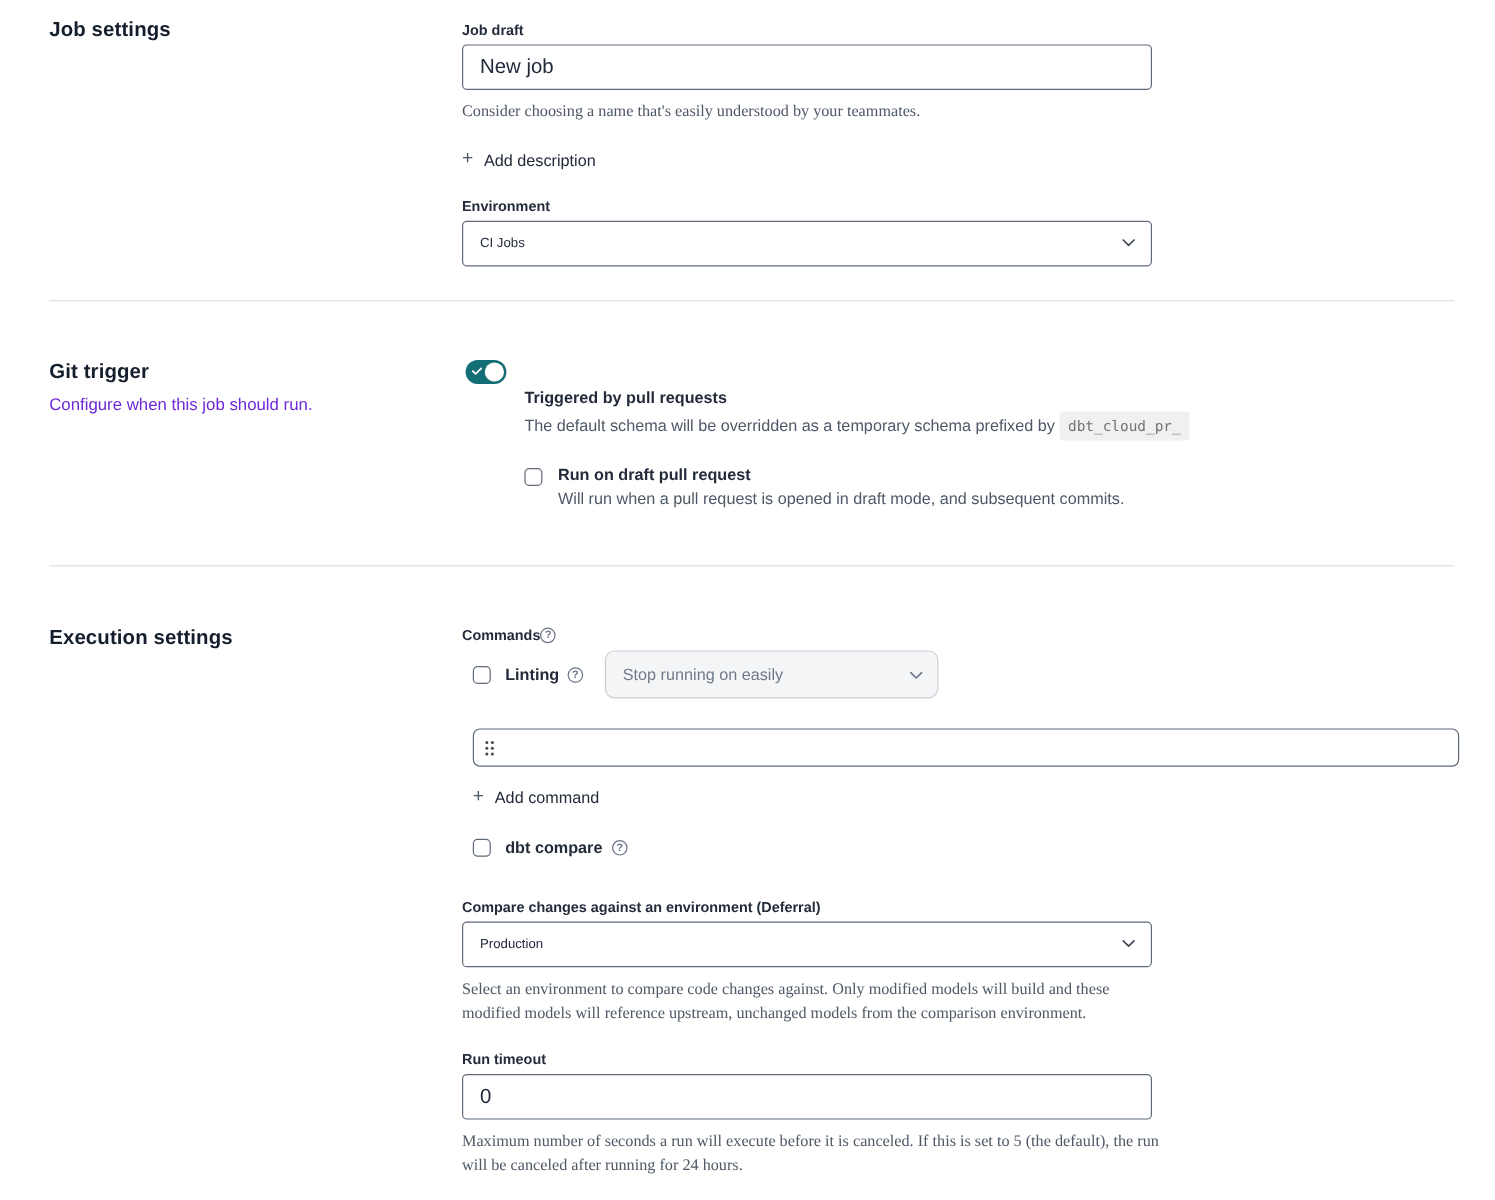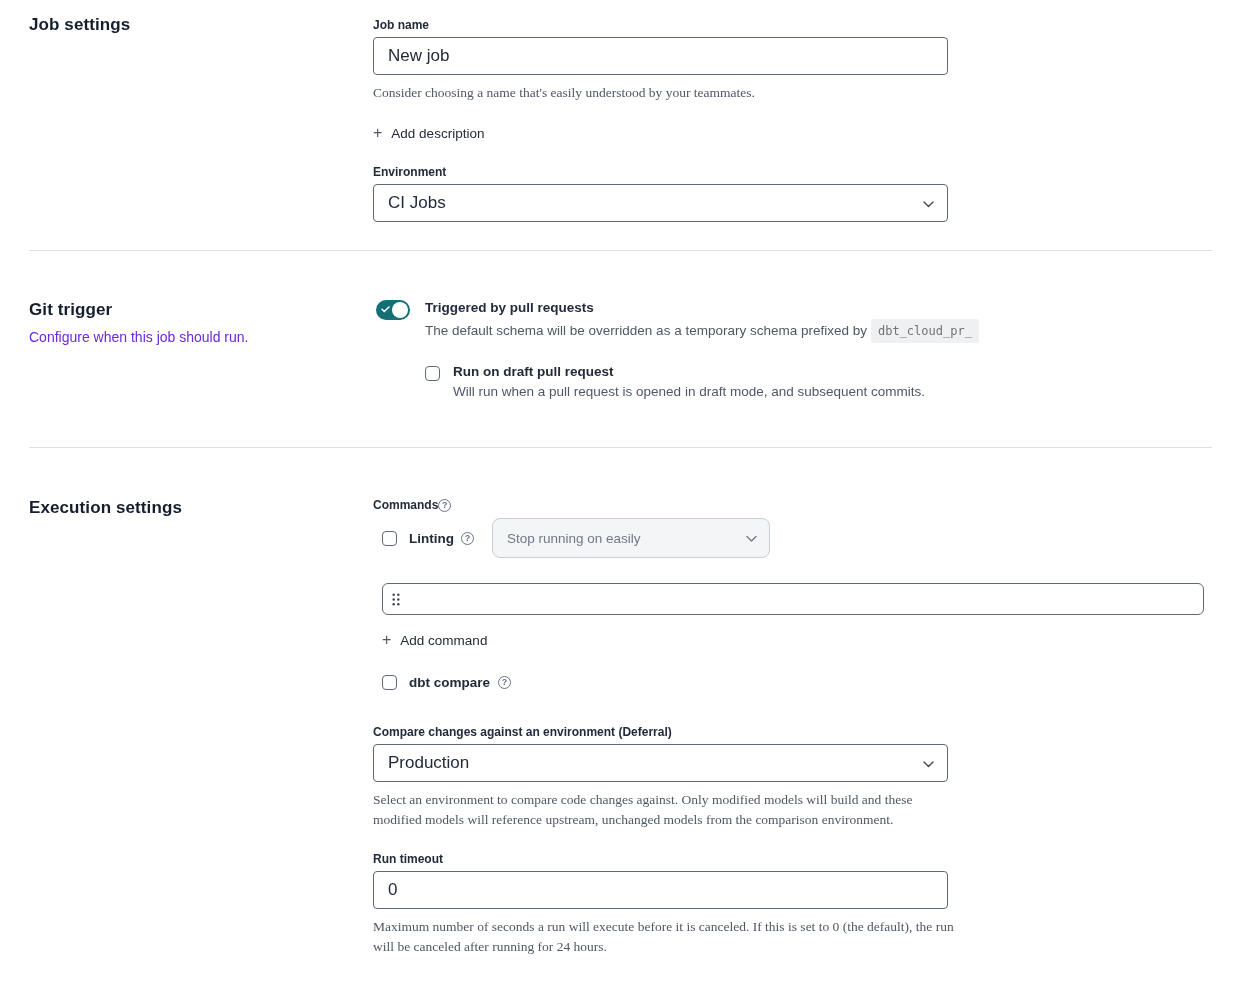--- a/index.html
+++ b/index.html
@@ -3,21 +3,21 @@
 <meta charset="utf-8">
 <style>
   * { margin: 0; padding: 0; box-sizing: border-box; }
   html, body {
     width: 1246px; height: 1000px;
     background: #ffffff;
     font-family: "Liberation Sans", "DejaVu Sans", sans-serif;
     color: #232b3a;
     overflow: hidden;
   }
-  .page { width: 1246px; height: 1000px; }
+  .page { width: 1246px; height: 1000px; padding-left: 12px; }
 
   .section { display: flex; }
   .section-left { width: 344px; flex: 0 0 344px; padding-left: 29px; }
   .section-right { flex: 1 1 auto; padding-left: 29px; }
 
   h2.section-title {
     font-size: 17px; font-weight: 700; color: #141e2c;
     letter-spacing: 0.1px;
   }
   .section-subtitle {
@@ -50,21 +50,21 @@
     font-size: 13.5px; color: #232b3a; cursor: pointer;
     background: none; border: none;
     font-family: "Liberation Sans", "DejaVu Sans", sans-serif;
   }
   .plus-glyph { font-size: 16px; color: #4e5866; line-height: 1; font-weight: 400; }
 
   .select-box {
     position: relative; width: 575px; height: 38px;
     border: 1px solid #5f6a78; border-radius: 4px;
     background: #ffffff; display: flex; align-items: center;
-    padding: 0 34px 0 14px; font-size: 17px; color: #232b3a;
+    padding: 0 34px 0 14px; font-size: 11px; color: #232b3a;
     cursor: pointer;
   }
   .select-box .chev { position: absolute; right: 13px; top: 50%; transform: translateY(-50%); }
 
   
   .toggle {
     position: relative; width: 34px; height: 20px; border-radius: 10px;
     background: #146e76; flex: 0 0 34px; cursor: pointer;
   }
   .toggle .knob {
@@ -126,21 +126,21 @@
 </head>
 <body>
 
 <div class="page">
 
   <div class="section" style="padding-top:15px;">
     <div class="section-left">
       <h2 class="section-title">Job settings</h2>
     </div>
     <div class="section-right">
-      <label class="field-label" style="margin-top:3px;">Job name</label>
+      <label class="field-label" style="margin-top:3px;">Job draft</label>
       <input class="text-input" type="text" value="New job" style="">
       <div class="helper-text">Consider choosing a name that's easily understood by your teammates.</div>
 
       <div style="margin-top:21px;">
         <button class="add-link">
           <span class="plus-glyph">+</span>
           <span>Add description</span>
         </button>
       </div>
 
@@ -166,21 +166,21 @@
     <div class="section-right" style="padding-left:32px;">
       <div style="display:flex; align-items:flex-start;">
         <div class="toggle">
           <span class="tick">
             <svg width="9" height="7" viewBox="0 0 9 7">
                 <path d="M1 3.2L3.3 5.5 8 1" fill="none" stroke="#ffffff" stroke-width="1.5" stroke-linecap="round" stroke-linejoin="round"></path>
               </svg>
           </span>
           <span class="knob"></span>
         </div>
-        <div style="margin-left:15px;">
+        <div style="margin-left:15px;margin-top:24px;">
           <div class="bold-label">Triggered by pull requests</div>
           <div style="margin-top:4px; font-size:13.5px; color:#4e5866; line-height:20px;">
             <span>The default schema will be overridden as a temporary schema prefixed by</span><span class="code-chip">dbt_cloud_pr_</span>
           </div>
 
           <div style="margin-top:21px; display:flex; align-items:flex-start;">
             <span class="checkbox" style="margin-top:2px;"></span>
             <div style="margin-left:13px;">
               <div class="bold-label">Run on draft pull request</div>
               <div style="margin-top:3px; font-size:13.5px; color:#4e5866; line-height:20px;">Will run when a pull request is opened in draft mode, and subsequent commits.</div>
@@ -249,17 +249,17 @@
         <span class="chev">
           <svg width="11" height="7" viewBox="0 0 11 7">
               <path d="M1 1l4.5 4.5L10 1" fill="none" stroke="#3f4856" stroke-width="1.4" stroke-linecap="round" stroke-linejoin="round"></path>
             </svg>
         </span>
       </div>
       <div class="helper-text">Select an environment to compare code changes against. Only modified models will build and these modified models will reference upstream, unchanged models from the comparison environment.</div>
 
       <label class="field-label" style="margin-top:22px;">Run timeout</label>
       <input class="text-input" type="text" value="0" style="">
-      <div class="helper-text">Maximum number of seconds a run will execute before it is canceled. If this is set to 0 (the default), the run will be canceled after running for 24 hours.</div>
+      <div class="helper-text">Maximum number of seconds a run will execute before it is canceled. If this is set to 5 (the default), the run will be canceled after running for 24 hours.</div>
     </div>
   </div>
 
 </div>
 
 </body></html>

